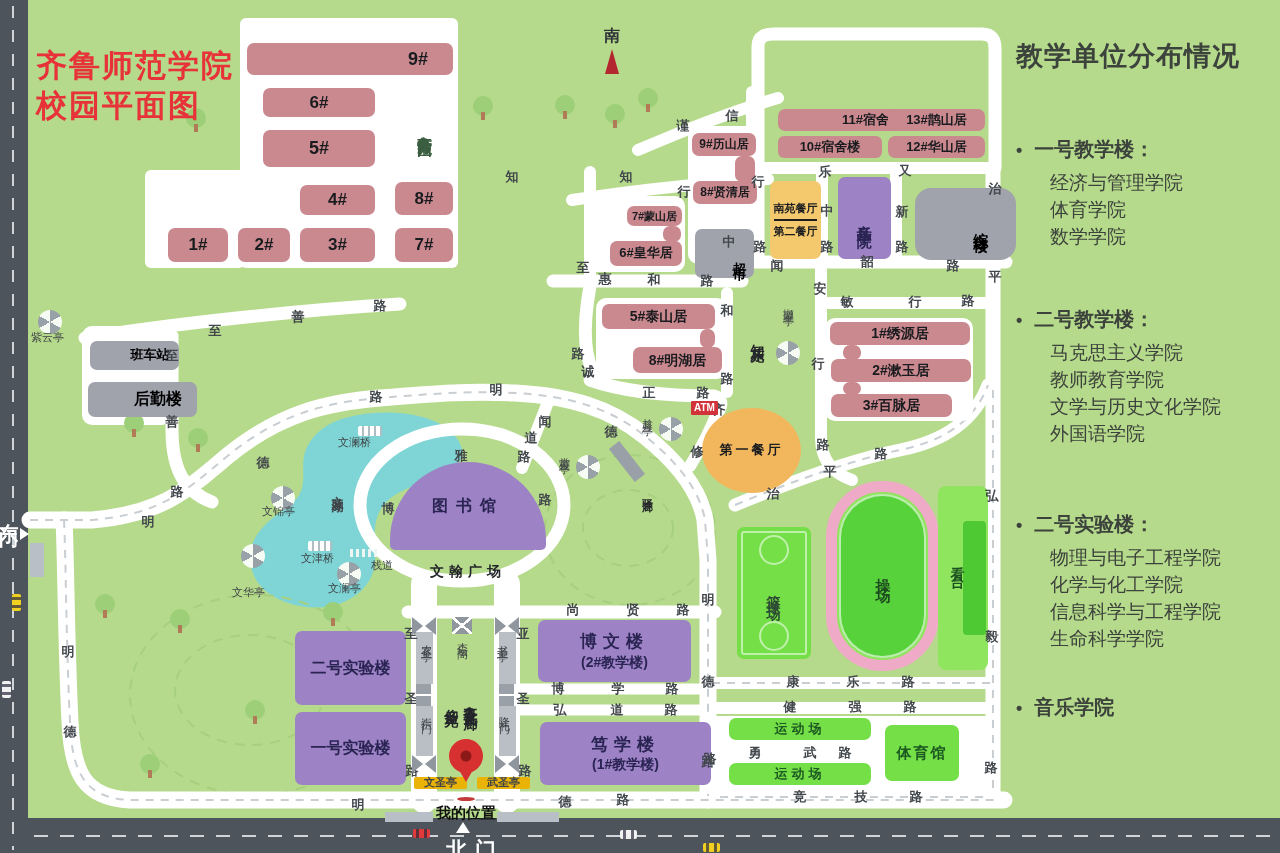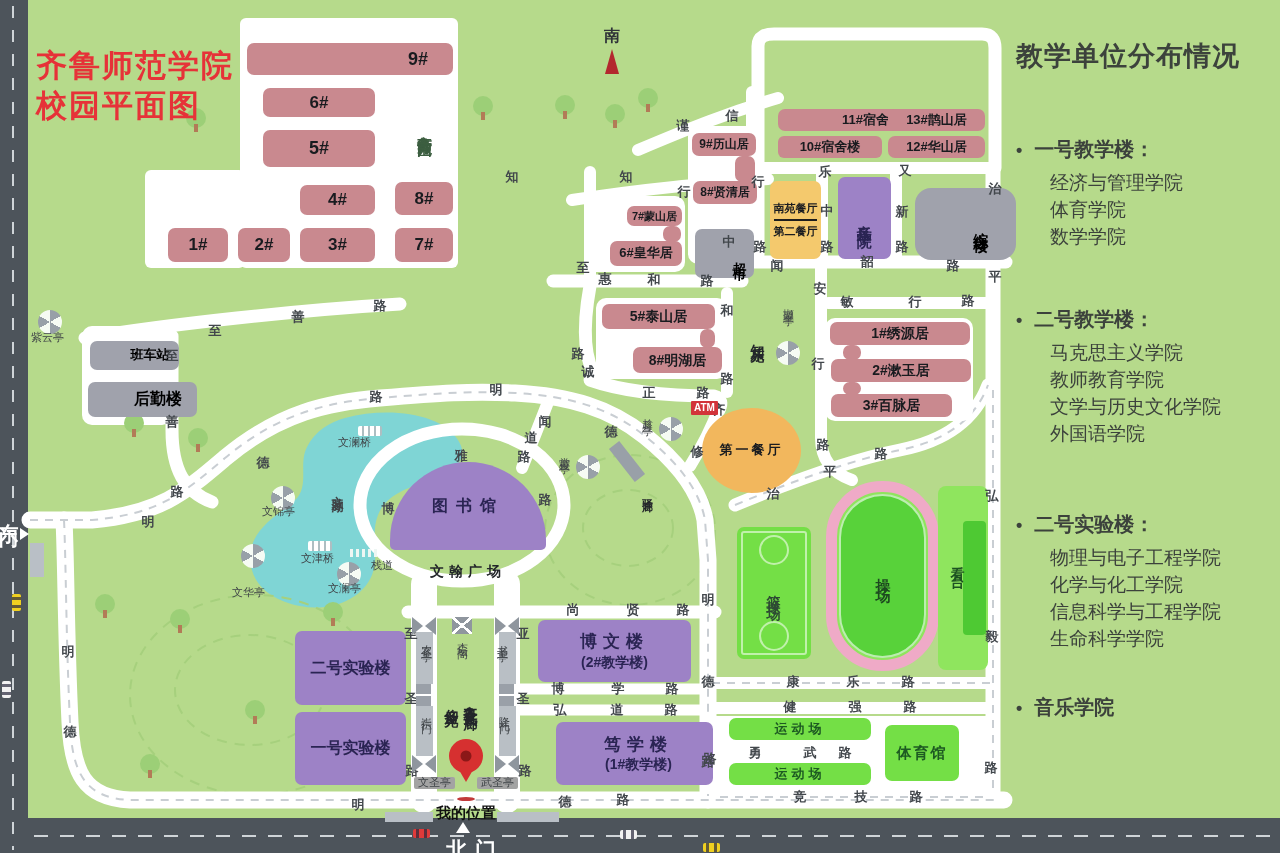--- a/index.html
+++ b/index.html
@@ -19,21 +19,21 @@
   .yellowb{background:#f4c96d;}
   .orangeb{background:#f2b75d;border-radius:50%;}
   .bgreen{background:#74df46;color:#1d5a22;}
   .vert{writing-mode:vertical-rl;text-orientation:upright;letter-spacing:3px;}
   .sub{font-size:14px;margin-top:2px;}
   .rlabel{position:absolute;transform:translate(-50%,-50%);font-size:13px;font-weight:bold;color:#42474c;z-index:8;white-space:nowrap;}
   .alabel{position:absolute;z-index:8;color:#23262a;font-weight:bold;white-space:nowrap;}
   .alabel.vert{letter-spacing:2px;}
   .poi-label{position:absolute;z-index:9;color:#3f4347;font-size:11px;white-space:nowrap;line-height:1.05;}
   .poi-label.vert{writing-mode:vertical-rl;text-orientation:upright;}
-  .hl{background:#a3a3a3;padding:0 4px;border-radius:2px;font-weight:normal;}
+  .hl{background:#eab308;padding:0 10px;border-radius:2px;font-weight:bold;}
   .pav{position:absolute;z-index:9;width:24px;height:24px;border-radius:50%;
        background:conic-gradient(#98a0a8 0 60deg,#f6fbf4 60deg 120deg,#98a0a8 120deg 180deg,#f6fbf4 180deg 240deg,#98a0a8 240deg 300deg,#f6fbf4 300deg 360deg);}
   .bowtie{position:absolute;z-index:9;width:24px;height:18px;}
   .bowtie::before,.bowtie::after{content:"";position:absolute;top:0;width:0;height:0;border-top:9px solid transparent;border-bottom:9px solid transparent;}
   .bowtie::before{left:0;border-left:11px solid #8f969e;}
   .bowtie::after{right:0;border-right:11px solid #8f969e;}
   .xbox{position:absolute;z-index:9;width:20px;height:17px;background:
         linear-gradient(to top right,transparent 45%,#fff 45% 55%,transparent 55%),
         linear-gradient(to bottom right,transparent 45%,#fff 45% 55%,transparent 55%),#8f969e;}
   .gaterect{position:absolute;z-index:9;width:15px;height:22px;background:linear-gradient(#9aa0a8 45%,#fff 45% 55%,#9aa0a8 55%);}
@@ -240,21 +240,21 @@
       <div class="bld purple" style="left: 838px; top: 177px; width: 53px; height: 82px; font-size: 15px;">
         <div class="vert">音乐学院</div>
       </div>
       <div class="bld grayb" style="left: 915px; top: 188px; width: 70px; height: 72px; border-radius: 16px; font-size: 15px;">
         <div class="vert">综合楼</div>
       </div>
       <div class="bld purple" style="left: 538px; top: 620px; width: 153px; height: 62px; font-size: 17px; letter-spacing: 6px;">
         <div>博文楼</div>
         <div class="sub" style="letter-spacing: 0px;">(2#教学楼)</div>
       </div>
-      <div class="bld purple" style="left: 556px; top: 722px; width: 149px; height: 63px; font-size: 17px; letter-spacing: 6px; padding-left: 8px;">
+      <div class="bld purple" style="left: 540px; top: 722px; width: 171px; height: 63px; font-size: 17px; letter-spacing: 6px;">
         <div>笃学楼</div>
         <div class="sub" style="letter-spacing: 0px;">(1#教学楼)</div>
       </div>
       <div class="bld purple" style="left: 295px; top: 631px; width: 111px; height: 74px; font-size: 16px;">
         <div>二号实验楼</div>
       </div>
       <div class="bld purple" style="left: 295px; top: 712px; width: 111px; height: 73px; font-size: 16px;">
         <div>一号实验楼</div>
       </div>
       <div class="bld purple" style="left: 390px; top: 462px; width: 156px; height: 88px; border-radius: 78px 78px 5px 5px; font-size: 16px; letter-spacing: 8px;">

